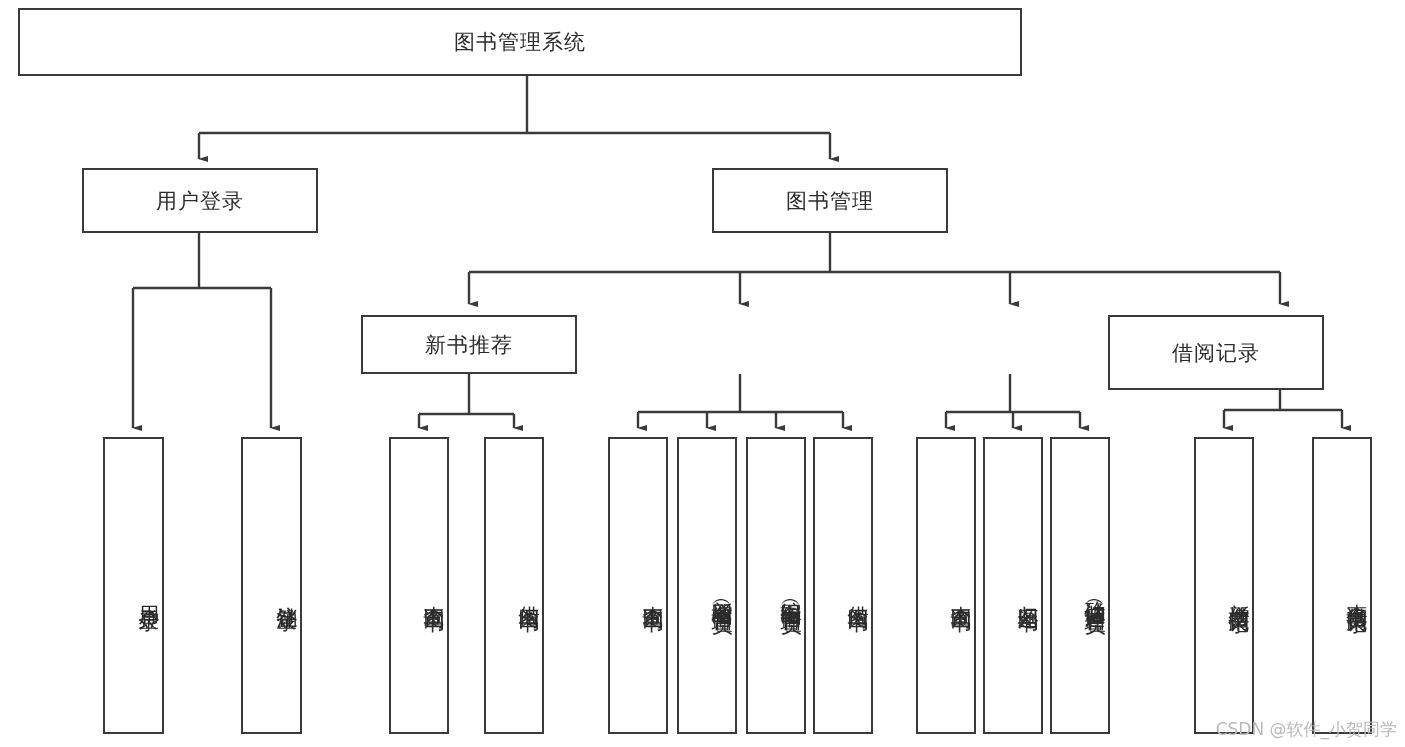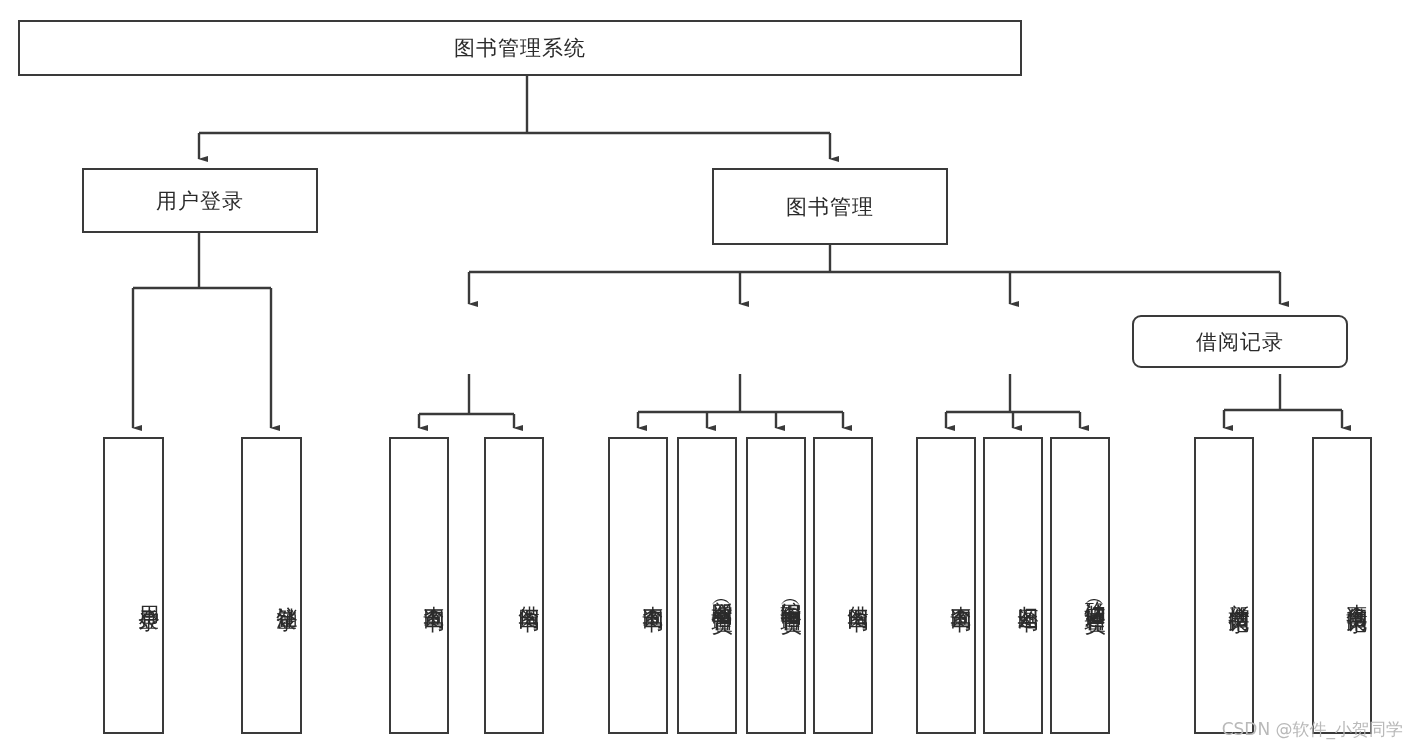--- a/index.html
+++ b/index.html
@@ -5,21 +5,21 @@
   html,body{margin:0;padding:0;background:#ffffff;}
   body{font-family:"DejaVu Sans","Liberation Sans",sans-serif;}
   #canvas{position:relative;width:1405px;height:747px;background:#fff;overflow:hidden;}
   .box{position:absolute;box-sizing:border-box;border:2px solid #3a3a3a;background:#fff;
        display:flex;align-items:center;justify-content:center;color:#2b2b2b;}
   .box.hbox{font-size:21px;letter-spacing:1px;}
   .box.vbox{writing-mode:vertical-rl;text-orientation:upright;font-size:21px;
             line-height:1.28;letter-spacing:2px;padding-top:14px;align-items:flex-start;justify-content:center;}
   .lbl{white-space:nowrap;}
   svg.wires{position:absolute;left:0;top:0;width:1405px;height:747px;pointer-events:none;}
-  .watermark{position:absolute;right:2px;bottom:6px;font-size:17px;color:#b9b9b9;white-space:nowrap;}
+  .watermark{position:absolute;right:8px;bottom:6px;font-size:17px;color:#b9b9b9;white-space:nowrap;}
 </style>
 </head>
 <body>
 
 <div id="canvas">
 
   <svg class="wires" viewBox="0 0 1405 747">
     <defs>
       <marker id="arw" markerWidth="10" markerHeight="11" refX="3" refY="9" orient="auto" markerUnits="userSpaceOnUse">
         <path d="M0,0 L6,0 L3,10 Z" fill="#3a3a3a"></path>
@@ -62,32 +62,35 @@
       <path d="M1013,412 L1013,428" marker-end="url(#arw)"></path>
       <path d="M1080,412 L1080,428" marker-end="url(#arw)"></path>
 
       <path d="M1280,374 L1280,410"></path>
       <path d="M1224,410 L1342,410"></path>
       <path d="M1224,410 L1224,428" marker-end="url(#arw)"></path>
       <path d="M1342,410 L1342,428" marker-end="url(#arw)"></path>
     </g>
   </svg>
 
-  <div class="box hbox" style="left:18px;top:20px;width:1004px;height:56px;">
+  <div class="box hbox" style="left:18px;top:8px;width:1004px;height:68px;">
     <span class="lbl">图书管理系统</span>
   </div>
 
   <div class="box hbox" style="left:82px;top:168px;width:236px;height:65px;">
     <span class="lbl">用户登录</span>
   </div>
-  <div class="box hbox" style="left:712px;top:168px;width:236px;height:77px;">
+  <div class="box hbox" style="left:712px;top:168px;width:236px;height:65px;">
     <span class="lbl">图书管理</span>
   </div>
 
-  <div class="box hbox" style="left:1132px;top:315px;width:216px;height:53px;border-radius:9px;">
+  <div class="box hbox" style="left:361px;top:315px;width:216px;height:59px;">
+    <span class="lbl">新书推荐</span>
+  </div>
+  <div class="box hbox" style="left:1108px;top:315px;width:216px;height:75px;">
     <span class="lbl">借阅记录</span>
   </div>
 
   <div class="box vbox" style="left:103px;top:437px;width:61px;height:297px;">
     <span class="lbl">用户登录</span>
   </div>
   <div class="box vbox" style="left:241px;top:437px;width:61px;height:297px;">
     <span class="lbl">注销登录</span>
   </div>
 

